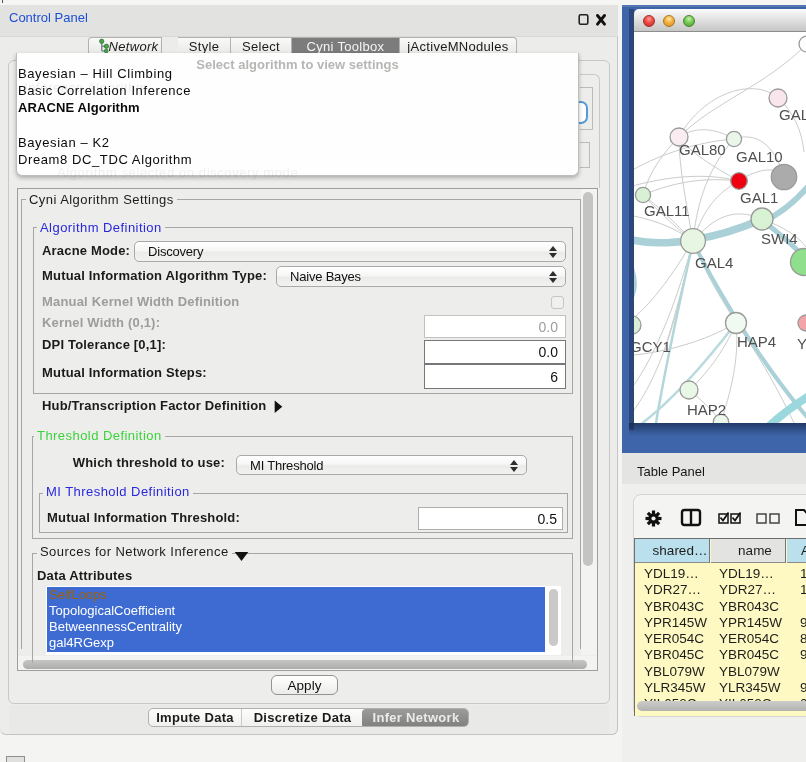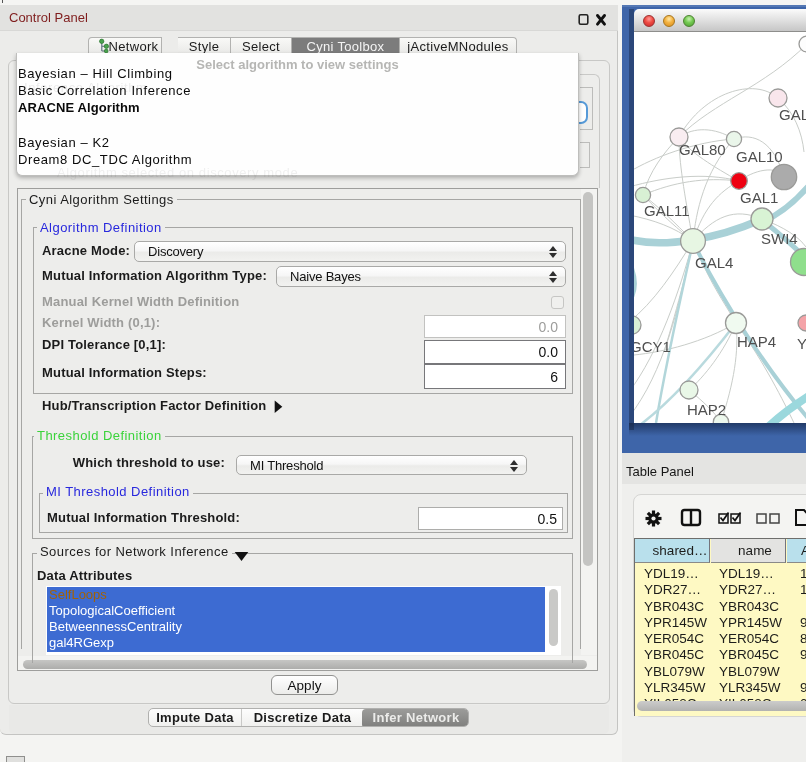--- a/index.html
+++ b/index.html
@@ -2,23 +2,23 @@
 <html><head>
 <meta charset="utf-8">
 <style>
 * { margin:0; padding:0; box-sizing:border-box; }
 html,body { width:806px; height:762px; overflow:hidden; }
 body { font-family:"Liberation Sans", sans-serif; background:#f4f4f2; position:relative; }
 .abs { position:absolute; }
 #win { left:0; top:5px; width:618px; height:730px;
   background:#ececea; border:1px solid #c4c4c2; border-left:none;
   border-radius:0 0 6px 6px; }
-#titlebar { left:0; top:5px; width:618px; height:26px;
+#titlebar { left:0; top:5px; width:618px; height:32px;
   background:#e2e2e0; border-bottom:1px solid #d8d8d6;
-  font-size:13px; color:#7f1d1d; line-height:26px; padding-left:9px; }
+  font-size:13px; color:#1d4ed8; line-height:26px; padding-left:9px; }
 #panel { left:8px; top:60px; width:602px; height:644px;
   background:#ededeb; border:1px solid #c8c8c6; border-radius:6px; }
 .tab { position:absolute; top:37px; height:16px; font-size:13px; color:#1b1b1b;
   background:linear-gradient(#f9f9f7,#eaeae8); border:1px solid #b2b2b0; border-bottom:none;
   text-align:center; line-height:18px; letter-spacing:0.3px; }
 #scrollpane { left:17px; top:188px; width:581px; height:483px;
   border:1px solid #9e9e9c; background:#ededeb; }
 .grouplbl { position:absolute; font-size:13px; letter-spacing:0.45px; background:#ededeb; padding:0 3px; z-index:3; }
 .gborder { position:absolute; border:1px solid #a6a6a4; }
 .blbl { font-weight:bold; font-size:13px; letter-spacing:0.18px; color:#1b1b1b; position:absolute; white-space:nowrap; }
@@ -32,39 +32,39 @@
 .combo i:after { content:""; position:absolute; left:0; bottom:0;
   border-left:4.5px solid transparent; border-right:4.5px solid transparent; border-top:5px solid #2e2e2e; }
 .field { position:absolute; background:#fff; font-size:14px; text-align:right; color:#111; }
 #overlay { left:16px; top:53px; width:563px; height:123px; background:#fefefe;
   border:1px solid #bebebc; border-top:none; border-radius:0 0 6px 6px;
   box-shadow:0 2px 4px rgba(0,0,0,0.28); z-index:40; }
 #overlay .hint { position:absolute; top:4px; left:0; width:100%; text-align:center;
   color:#b6b6b4; font-size:13px; font-weight:bold; }
 #overlay .item { position:absolute; left:1px; font-size:13px; letter-spacing:0.6px; color:#0a0a0a; white-space:nowrap; }
 #tablepanelbar { left:622px; top:453px; width:184px; height:31px; background:#e4e4e2;
-  font-size:13px; color:#161616; line-height:38px; padding-left:4px; }
+  font-size:13px; color:#161616; line-height:38px; padding-left:15px; }
 </style>
 </head>
 <body>
 <div class="abs" style="left:0;top:0;width:806px;height:5px;background:#f5f5f3;"></div>
 <div class="abs" style="left:2px;top:0;width:1px;height:3px;background:#555;"></div>
 
 <div id="win" class="abs"></div>
 <div id="titlebar" class="abs">Control Panel</div>
 <svg class="abs" style="left:577px;top:13px;" width="32" height="14" viewBox="0 0 32 14">
   <rect x="2.2" y="1.8" width="8.6" height="9.4" rx="1.5" fill="none" stroke="#222" stroke-width="1.6"></rect>
   <path d="M20.5 2.5 L27.5 11.2 M27.5 2.5 L20.5 11.2" stroke="#111" stroke-width="2.9" stroke-linecap="round"></path>
 </svg>
 
 <div id="panel" class="abs"></div>
 
 <div class="abs" style="left:580px;top:74px;width:20px;height:114px;border-top:1px solid #c9c9c7;border-right:1px solid #c9c9c7;border-radius:0 6px 0 0;"></div>
 
-<div class="tab" style="left:88px;width:74px;border-radius:4px 0 0 0;padding-left:17px;">Network</div>
+<div class="tab" style="left:88px;width:74px;border-radius:4px 0 0 0;padding-left:17px;font-style:italic;">Network</div>
 <div class="tab" style="left:178px;width:53px;border-left:none;">Style</div>
 <div class="tab" style="left:231px;width:61px;border-left:none;">Select</div>
 <div class="tab" style="left:292px;width:108px;border-left:none;background:#7c7c7c;color:#f4f4f4;">Cyni Toolbox</div>
 <div class="tab" style="left:400px;width:117px;border-left:none;border-radius:0 4px 0 0;">jActiveMNodules</div>
 <svg class="abs" style="left:98px;top:37px;" width="14" height="16" viewBox="0 0 14 16">
   <path d="M3.8 4.5 L3.8 14 M3.8 9.3 L8.4 9.3 M3.8 14 L8 14" stroke="#5a6a7a" stroke-width="1.1" fill="none"></path>
   <circle cx="3.7" cy="4.3" r="2.2" fill="#4aa24e" stroke="#1e6b24" stroke-width="0.6"></circle>
   <circle cx="8.4" cy="9.3" r="2.2" fill="#4aa24e" stroke="#1e6b24" stroke-width="0.6"></circle>
   <circle cx="8.2" cy="14" r="1.9" fill="#4aa24e" stroke="#1e6b24" stroke-width="0.6"></circle>
 </svg>

